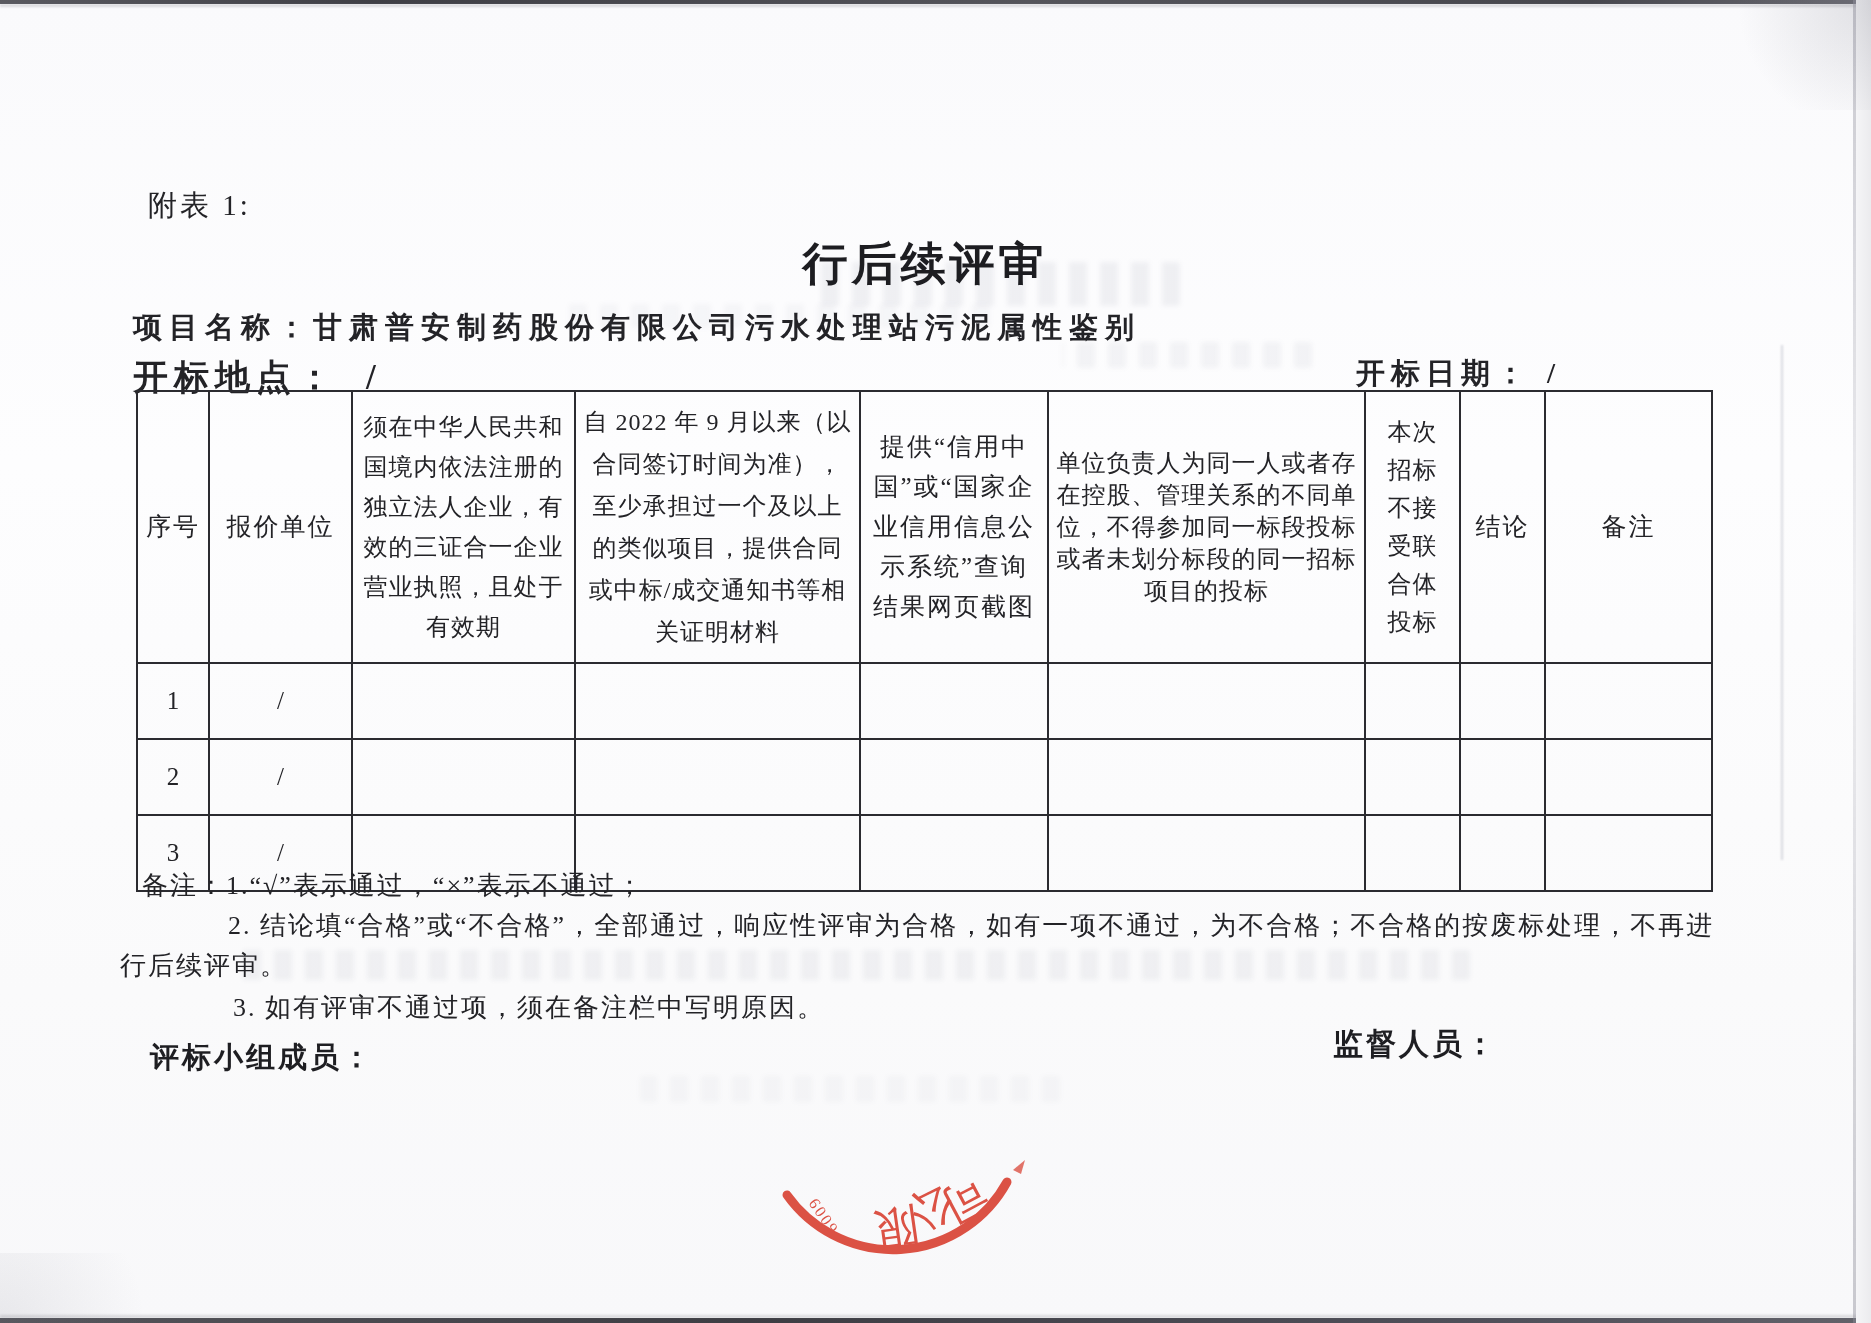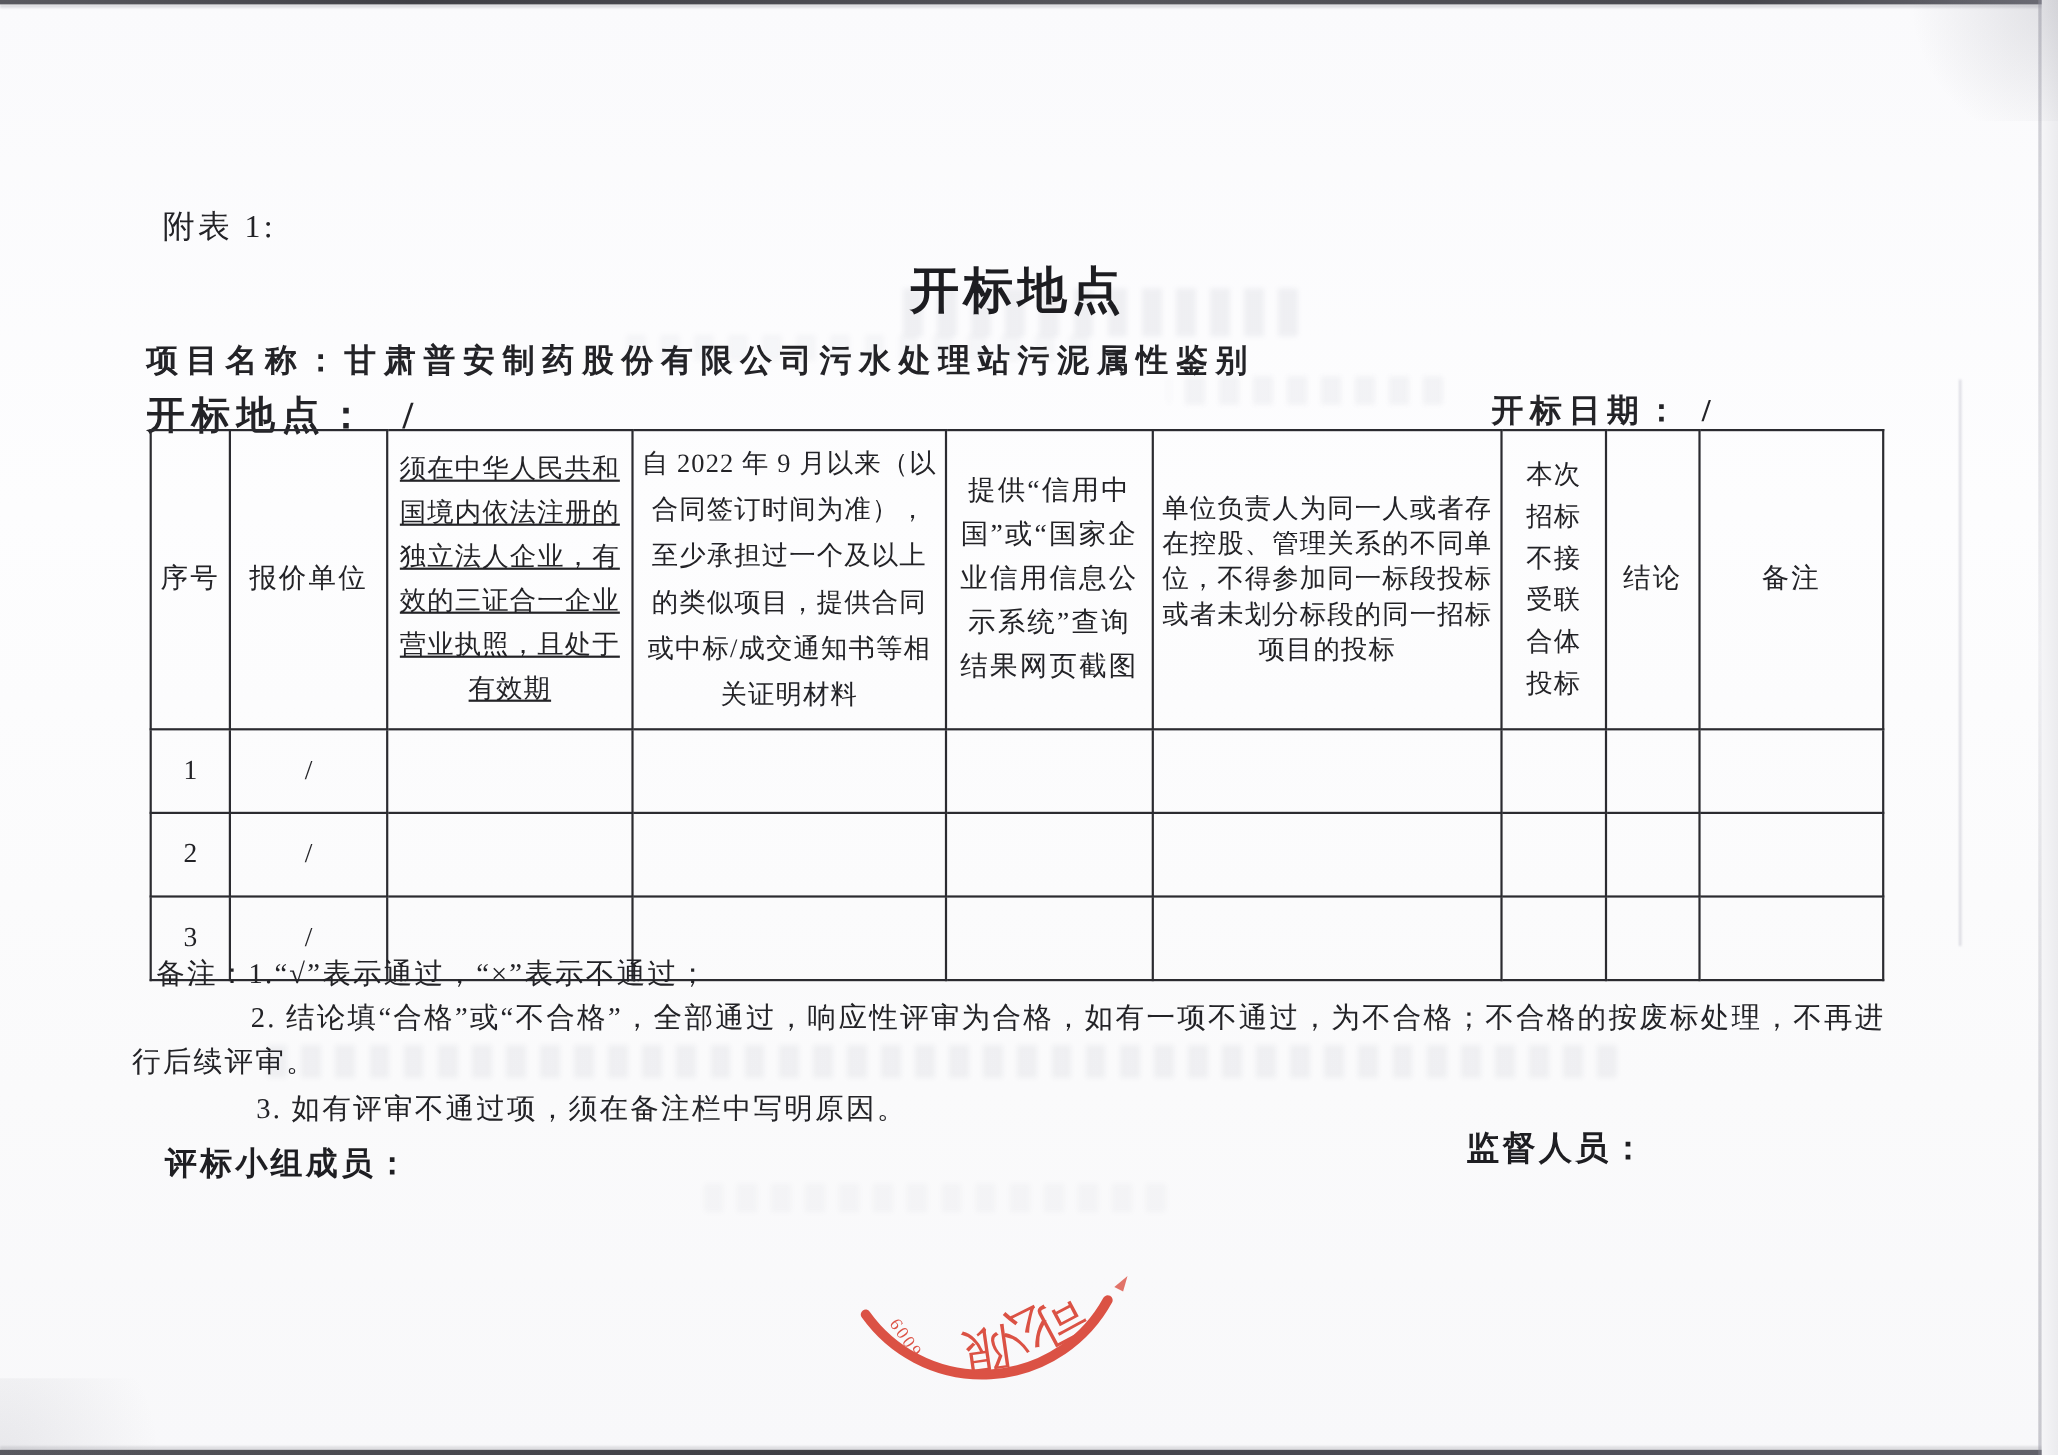--- a/index.html
+++ b/index.html
@@ -46,21 +46,21 @@
   .date-line{left:1356px;top:354px;font-size:29px;letter-spacing:6px;font-weight:700;}
   .date-line .slash{margin-left:16px;letter-spacing:0;}
 
   
   table.qtable{position:absolute;left:136px;top:390px;width:1576px;
     border-collapse:collapse;table-layout:fixed;}
   table.qtable td,table.qtable th{
     border:2px solid #2b2b30;padding:0 6px;text-align:center;vertical-align:middle;
     font-weight:normal;font-size:25px;color:#232327;}
   table.qtable thead th{height:236px;line-height:40px;letter-spacing:2px;}
-  table.qtable thead th.c-reg{padding:15px 2px;letter-spacing:1px;font-size:24px;text-decoration:underline;}
+  table.qtable thead th.c-reg{padding:15px 2px;letter-spacing:1px;font-size:24px;}
   table.qtable thead th.c-exp{letter-spacing:1px;font-size:24px;line-height:42px;}
   table.qtable thead th.c-conflict{letter-spacing:1px;font-size:24px;line-height:32px;}
   table.qtable thead th.c-consortium{padding:0 11px;line-height:38px;letter-spacing:1px;font-size:24px;}
   table.qtable tbody td{height:74px;font-size:25px;}
 
   
   .note{font-size:26px;letter-spacing:2px;}
   .note-1{left:142px;top:868px;}
   .note-2{left:228px;top:908px;}
   .note-2w{left:120px;top:948px;}
@@ -87,21 +87,21 @@
   <div class="abs corner-bl"></div>
 
   <div class="abs ghost" style="left:820px;top:262px;width:360px;height:44px;opacity:.5;"></div>
   <div class="abs ghost" style="left:560px;top:304px;width:430px;height:24px;opacity:.28;"></div>
   <div class="abs ghost" style="left:1062px;top:342px;width:250px;height:26px;opacity:.4;"></div>
   <div class="abs ghost" style="left:240px;top:950px;width:1230px;height:30px;opacity:.45;"></div>
   <div class="abs ghost" style="left:640px;top:1076px;width:420px;height:26px;opacity:.25;"></div>
   <div class="abs ghost-vline" style="left:1781px;top:345px;height:515px;"></div>
 
   <div class="abs annex nowrap">附表 1:</div>
-  <div class="abs title nowrap">开标地点</div>
+  <div class="abs title nowrap">行后续评审</div>
 
   <div class="abs project-line nowrap">
     <span>项目名称：</span><span>甘肃普安制药股份有限公司污水处理站污泥属性鉴别</span>
   </div>
 
   <div class="abs place-line nowrap">
     <span>开标地点：</span><span class="slash">/</span>
   </div>
 
   <div class="abs date-line nowrap">

